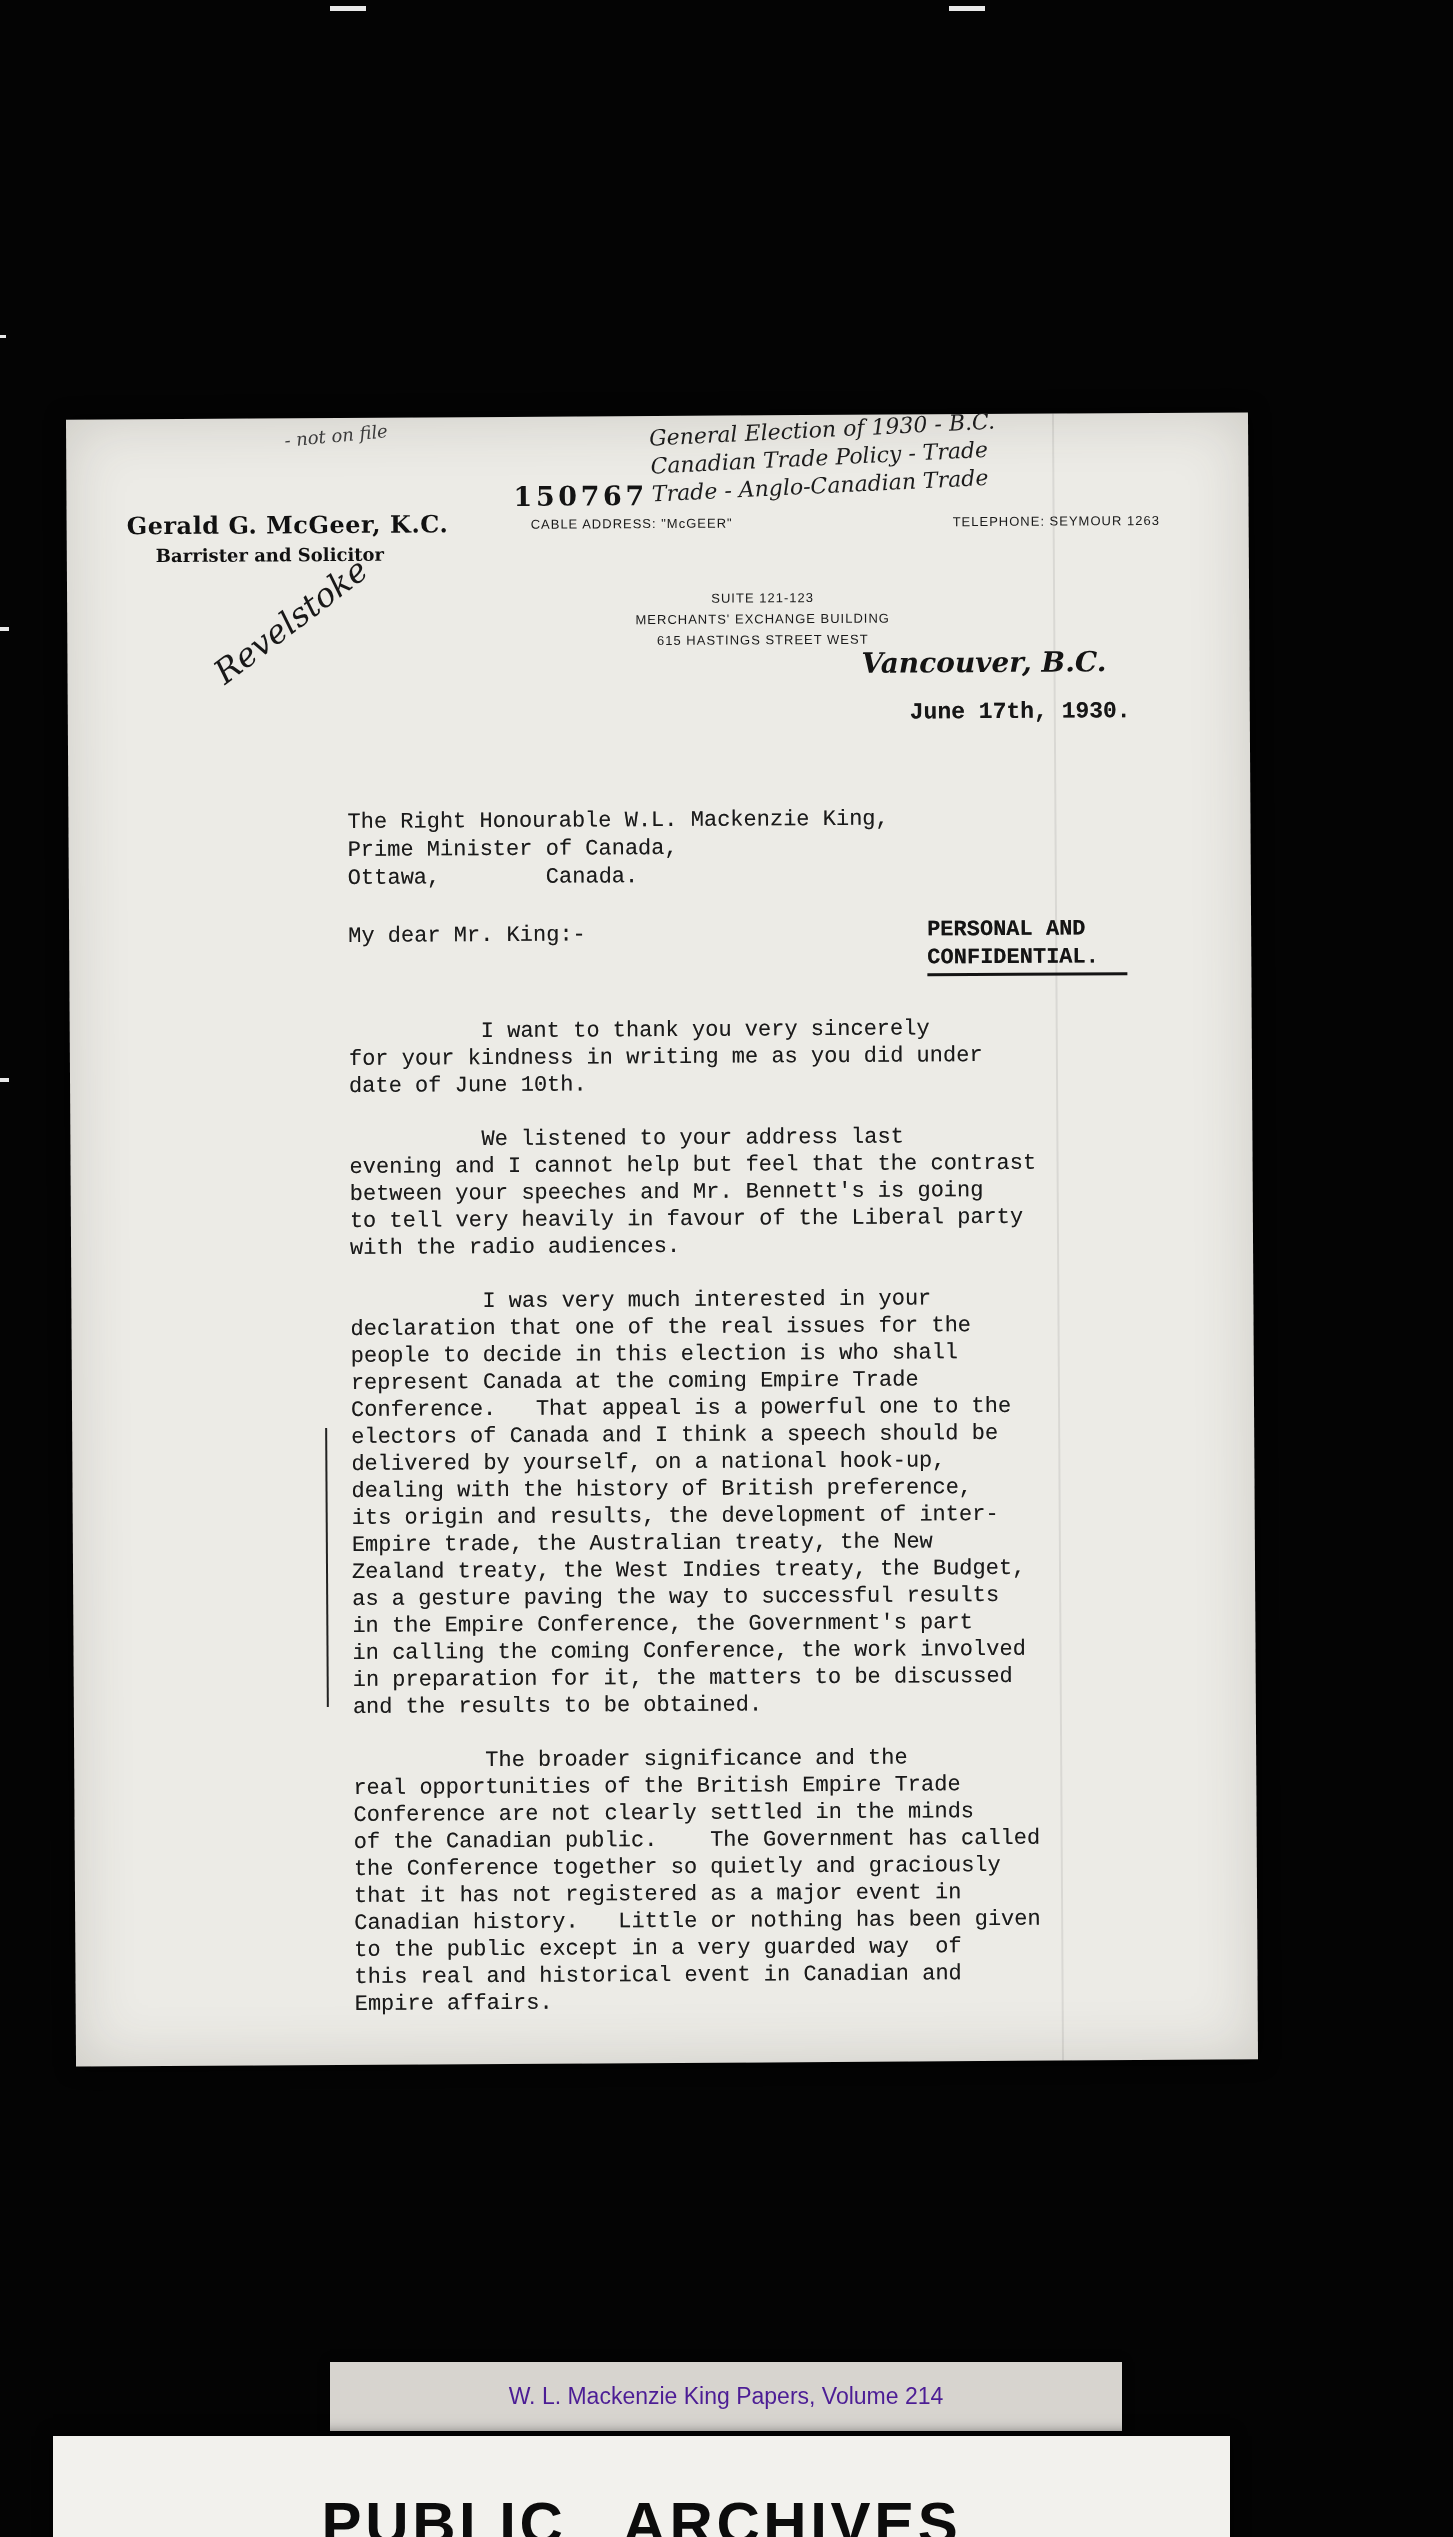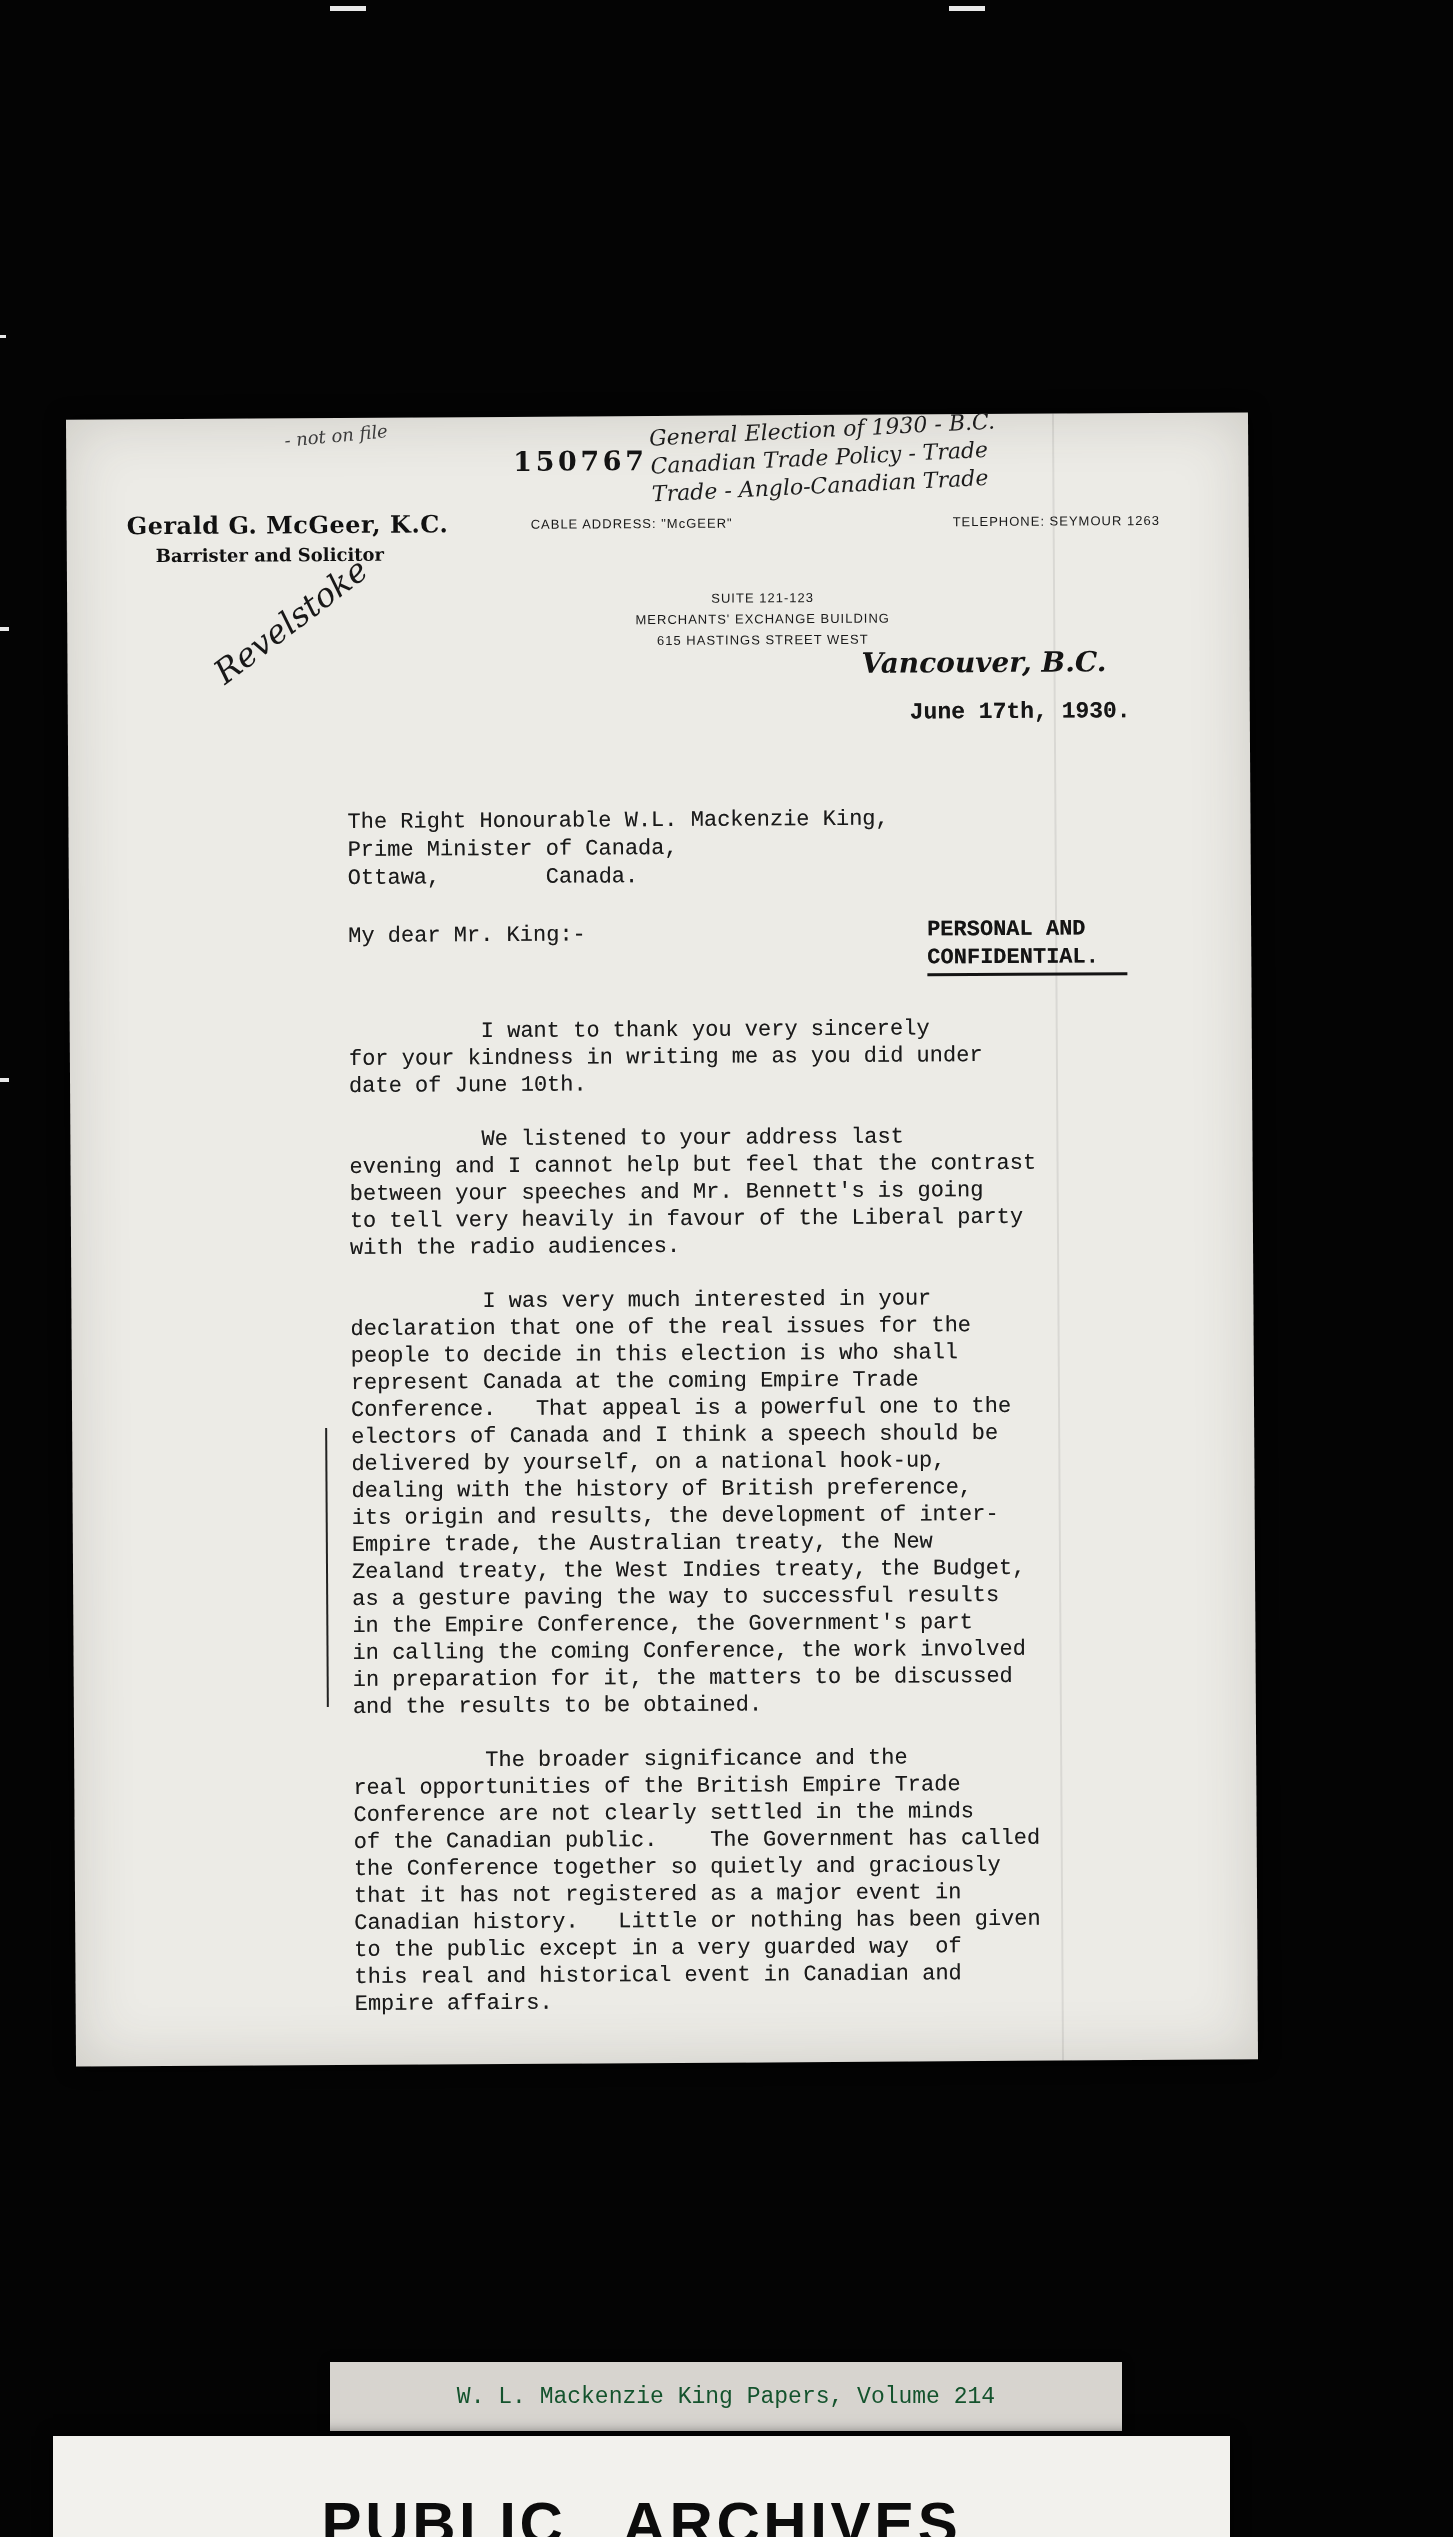--- a/index.html
+++ b/index.html
@@ -20,21 +20,21 @@
   .page .crease{
     position:absolute;left:986px;top:0;width:1.5px;height:100%;
     background:rgba(0,0,0,0.08);
   }
   .pencil-note{
     position:absolute;left:218px;top:7px;
     font-family:"DejaVu Serif",serif;font-style:italic;font-size:18px;
     color:#3a3a3a;transform:rotate(-5deg);white-space:nowrap;
   }
   .stamp-number{
-    position:absolute;left:447px;top:29px;
+    position:absolute;left:447px;top:64px;
     font-family:"DejaVu Serif",serif;font-weight:bold;font-size:27px;
     letter-spacing:3.6px;color:#141414;
   }
   .hw-right{
     position:absolute;left:584px;top:-6px;width:670px;
     font-family:"DejaVu Serif",serif;font-style:italic;font-size:22px;
     color:#1c1c1c;transform:rotate(-2.5deg);line-height:28px;white-space:nowrap;
   }
   .letterhead-name{
     position:absolute;left:60px;top:92px;
@@ -93,21 +93,21 @@
     color:#1a1a1a;font-size:22px;line-height:27px;white-space:pre;
     margin:0 0 27px 0;text-shadow:0 0 0.5px rgba(0,0,0,0.4);
   }
   .margin-line{
     position:absolute;left:253px;top:1010px;width:2px;height:279px;
     background:#222;
   }
   .volume-label{
     position:absolute;left:330px;top:2362px;width:792px;height:69px;
     background:#d7d4cf;display:flex;align-items:center;justify-content:center;
-    font-family:Liberation Mono, monospace;font-size:23px;color:#14532d;
+    font-family:Liberation Sans, sans-serif;font-size:23px;color:#4c1d95;
     box-shadow:0 0 9px rgba(0,0,0,0.6);
   }
   .archive-band{
     position:absolute;left:53px;top:2436px;width:1177px;height:387px;
     background:#f2f1ed;text-align:center;
     box-shadow:0 0 15px rgba(0,0,0,0.8);
   }
   .archive-line1,.archive-line2{
     font-family:"Liberation Sans",sans-serif;font-weight:bold;color:#0c0c0c;
     font-size:60px;letter-spacing:3.6px;word-spacing:38px;line-height:60px;

